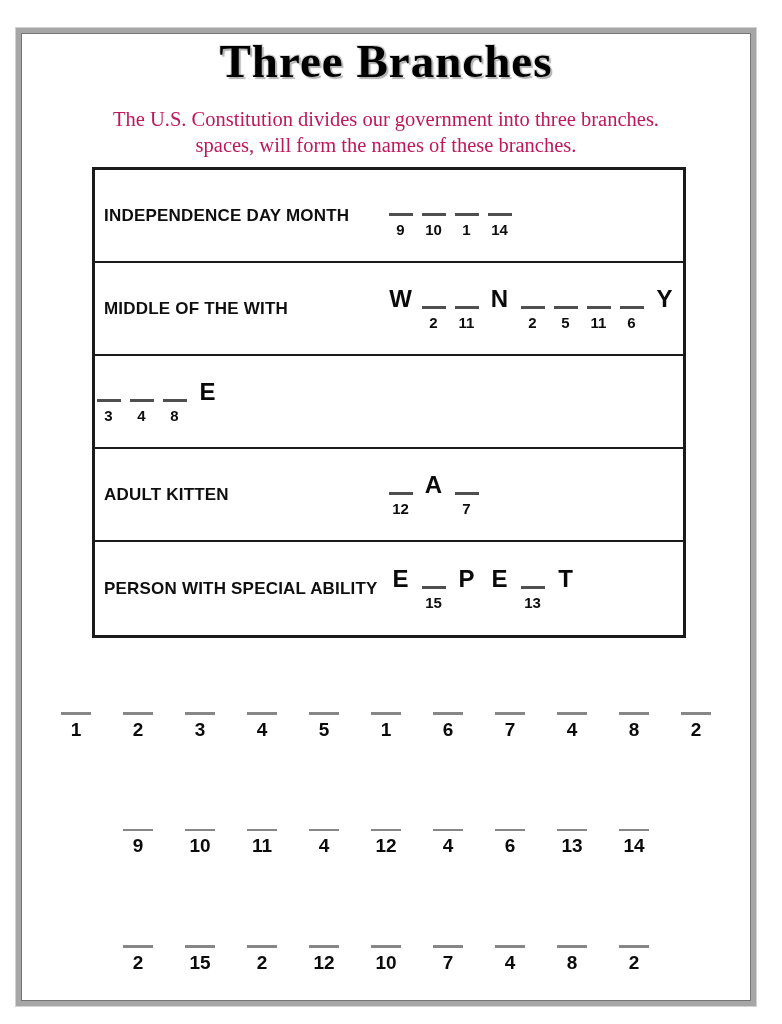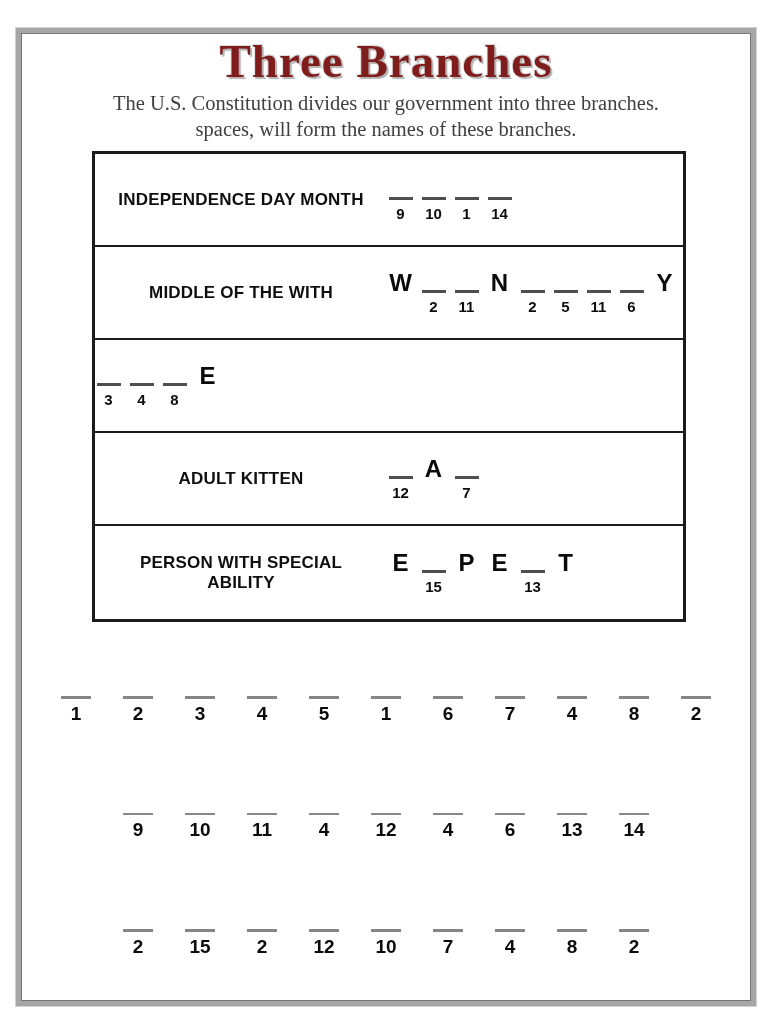--- a/index.html
+++ b/index.html
@@ -21,55 +21,55 @@
     overflow: hidden;
   }
   .title {
     margin-top: 2px;
     text-align: center;
     font-family: "Liberation Serif", serif;
     font-weight: bold;
     font-size: 47px;
     line-height: 52px;
     letter-spacing: 1px;
-    color: #7f1d1d;
+    color: #000000;
     text-shadow: 2px 2px 1px #b3b3b3, -1px -1px 0 #dcdcdc, 1px -1px 0 #cfcfcf;
   }
   .intro {
-    margin-top: 3px;
+    margin-top: 19px;
     text-align: center;
     font-family: "Liberation Serif", serif;
     font-size: 20.5px;
     line-height: 26px;
-    color: #404040;
+    color: #be185d;
   }
   .clue-table {
     margin: 9px 0 0 71px;
     width: 594px;
     box-sizing: border-box;
     border: 3px solid #1b1b1b;
     background: #fff;
   }
   .clue-row {
     display: flex;
     align-items: center;
     height: 93px;
     border-bottom: 2px solid #1b1b1b;
     box-sizing: border-box;
   }
   .clue-row:last-child { border-bottom: none; border-radius: 20px; }
   .clue-label {
     width: 292px;
     flex: 0 0 292px;
-    text-align: center;
+    text-align: left;
     font-weight: bold;
     font-size: 17px;
     letter-spacing: 0.2px;
     color: #0f0f0f;
-    padding: 0 17px;
+    padding: 0 9px;
     box-sizing: border-box;
   }
   .clue-slots {
     display: flex;
     gap: 6px;
     align-items: flex-start;
   }
   .slot {
     width: 27px;
     display: flex;

